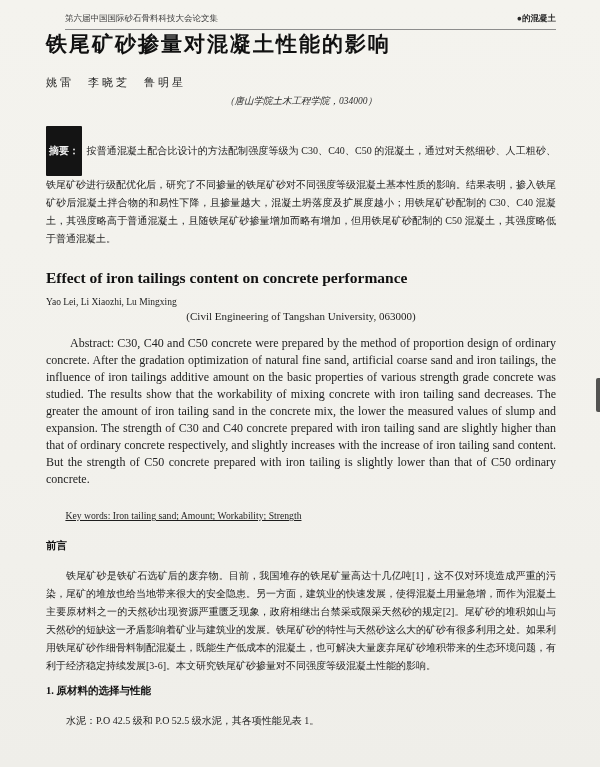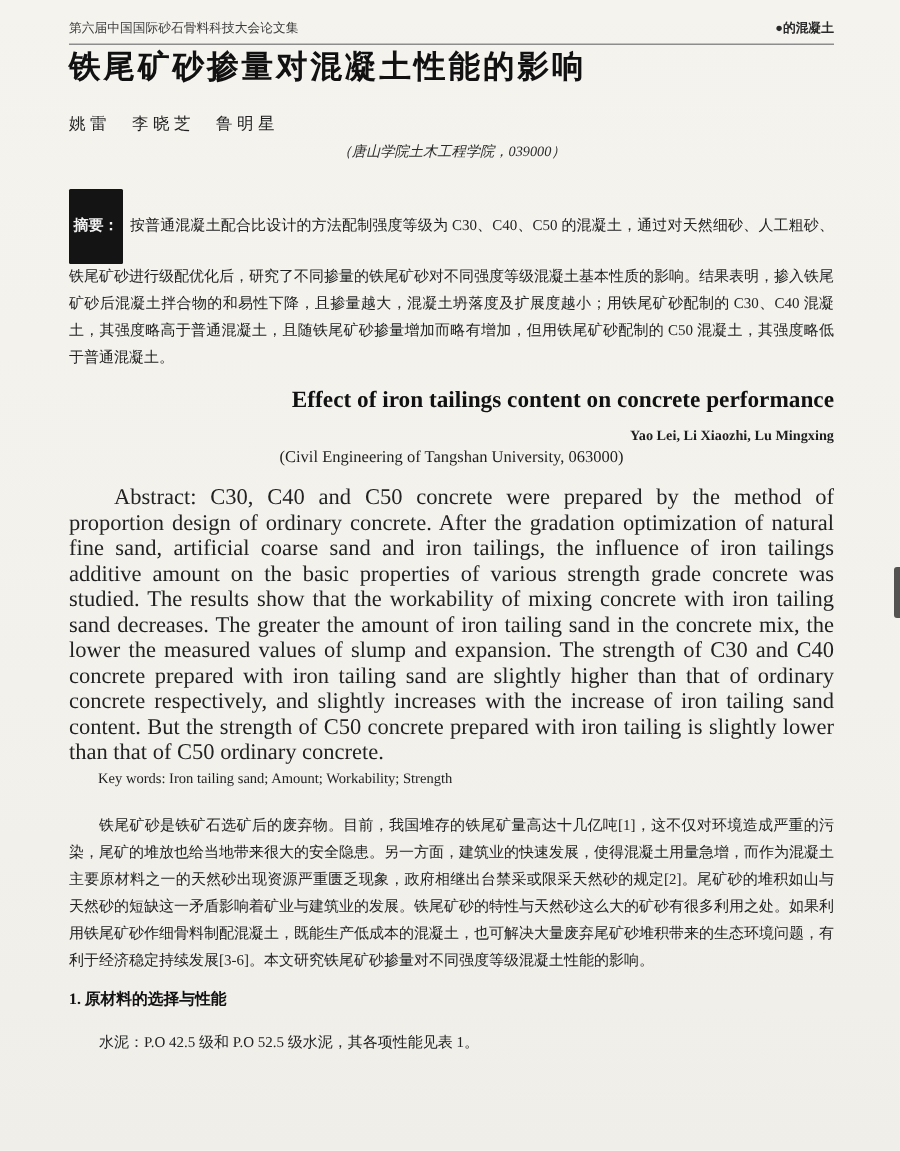--- a/index.html
+++ b/index.html
@@ -19,50 +19,50 @@
   }
   
   .scan-mark {
     position: absolute; right: 0; top: 378px;
     width: 4px; height: 34px; background: #2b2b2b; opacity: .8;
     border-radius: 2px 0 0 2px;
   }
   .running-head {
     display: flex; justify-content: space-between; align-items: center;
     font-size: 8.5px; color: #3c3c3c;
-    border-bottom: 1px solid #8d8d8d; padding-bottom: 4px;
+    border-bottom: 1px solid #8d8d8d; padding-bottom: 4px; margin-left: 19px;
   }
   .running-head .rh-right { font-weight: bold; color: #2a2a2a; }
   .title {
     text-align: left;
     font-size: 21px; font-weight: bold; letter-spacing: 2px; color: #111;
   }
   .authors { margin-top: 17px; text-align: left; font-size: 11px; letter-spacing: 3px; }
   .affiliation { margin-top: 5px; text-align: center; font-size: 9.5px; font-style: italic; color: #2c2c2c; }
   .abstract {
     margin-top: 18px; font-size: 10px; line-height: 18px;
     text-align: justify; color: #222;
   }
   .abstract-chip {
     display: inline-block; background: #141414; color: #f2f2f2;
     padding: 16px 3px; border-radius: 1px; font-weight: bold; margin-right: 2px;
   }
   .keywords { margin-top: 1px; font-size: 10px; line-height: 18px; }
   .kw-label { font-weight: bold; }
   .en-title {
-    margin-top: 10px; text-align: right;
+    margin-top: 21px; text-align: left;
     font-size: 15.5px; font-weight: bold; color: #111;
   }
-  .en-authors { margin-top: 10px; text-align: right; font-size: 9.5px; font-weight: bold; }
+  .en-authors { margin-top: 10px; text-align: left; font-size: 9.5px; font-weight: normal; }
   .en-affiliation { margin-top: 3px; text-align: center; font-size: 11px; }
   .en-abstract {
-    margin-top: 13px; font-size: 15px; line-height: 17px;
+    margin-top: 13px; font-size: 12px; line-height: 17px;
     text-align: justify; text-indent: 2em; color: #222;
   }
-  .en-keywords { margin-top: 0; font-size: 9.7px; line-height: 17px; text-indent: 2em; }
+  .en-keywords { margin-top: 19px; font-size: 9.7px; line-height: 17px; text-indent: 2em; text-decoration: underline; }
   .sec-heading { margin-top: 15px; font-size: 10.5px; font-weight: bold; color: #111; }
   .sec-body {
     margin-top: 14px; font-size: 10px; line-height: 18px;
     text-align: justify; text-indent: 2em; color: #222;
   }
   .sec-heading.second { margin-top: 9px; }
 </style>
 </head>
 <body>
 
@@ -72,38 +72,39 @@
 
   <div class="running-head">
     <span class="rh-left">第六届中国国际砂石骨料科技大会论文集</span>
     <span class="rh-right">●的混凝土</span>
   </div>
 
   <div class="title">铁尾矿砂掺量对混凝土性能的影响</div>
 
   <div class="authors">姚雷　李晓芝　鲁明星</div>
 
-  <div class="affiliation">（唐山学院土木工程学院，039000）</div>
+  <div class="affiliation">（唐山学院土木工程学院，034000）</div>
 
   <div class="abstract">
     <span class="abstract-chip">摘要：</span>
     <span>按普通混凝土配合比设计的方法配制强度等级为 C30、C40、C50 的混凝土，通过对天然细砂、人工粗砂、铁尾矿砂进行级配优化后，研究了不同掺量的铁尾矿砂对不同强度等级混凝土基本性质的影响。结果表明，掺入铁尾矿砂后混凝土拌合物的和易性下降，且掺量越大，混凝土坍落度及扩展度越小；用铁尾矿砂配制的 C30、C40 混凝土，其强度略高于普通混凝土，且随铁尾矿砂掺量增加而略有增加，但用铁尾矿砂配制的 C50 混凝土，其强度略低于普通混凝土。</span>
   </div>
 
 
   <div class="en-title">Effect of iron tailings content on concrete performance</div>
 
   <div class="en-authors">Yao Lei, Li Xiaozhi, Lu Mingxing</div>
 
   <div class="en-affiliation">(Civil Engineering of Tangshan University, 063000)</div>
 
   <div class="en-abstract">Abstract: C30, C40 and C50 concrete were prepared by the method of proportion design of ordinary concrete. After the gradation optimization of natural fine sand, artificial coarse sand and iron tailings, the influence of iron tailings additive amount on the basic properties of various strength grade concrete was studied. The results show that the workability of mixing concrete with iron tailing sand decreases. The greater the amount of iron tailing sand in the concrete mix, the lower the measured values of slump and expansion. The strength of C30 and C40 concrete prepared with iron tailing sand are slightly higher than that of ordinary concrete respectively, and slightly increases with the increase of iron tailing sand content. But the strength of C50 concrete prepared with iron tailing is slightly lower than that of C50 ordinary concrete.</div>
 
   <div class="en-keywords">Key words: Iron tailing sand; Amount; Workability; Strength</div>
 
+  <div class="sec-heading">前言</div>
 
   <div class="sec-body">铁尾矿砂是铁矿石选矿后的废弃物。目前，我国堆存的铁尾矿量高达十几亿吨[1]，这不仅对环境造成严重的污染，尾矿的堆放也给当地带来很大的安全隐患。另一方面，建筑业的快速发展，使得混凝土用量急增，而作为混凝土主要原材料之一的天然砂出现资源严重匮乏现象，政府相继出台禁采或限采天然砂的规定[2]。尾矿砂的堆积如山与天然砂的短缺这一矛盾影响着矿业与建筑业的发展。铁尾矿砂的特性与天然砂这么大的矿砂有很多利用之处。如果利用铁尾矿砂作细骨料制配混凝土，既能生产低成本的混凝土，也可解决大量废弃尾矿砂堆积带来的生态环境问题，有利于经济稳定持续发展[3-6]。本文研究铁尾矿砂掺量对不同强度等级混凝土性能的影响。</div>
 
   <div class="sec-heading second">1. 原材料的选择与性能</div>
 
   <div class="sec-body">水泥：P.O 42.5 级和 P.O 52.5 级水泥，其各项性能见表 1。</div>
 
 </div>
 
 </body></html>

